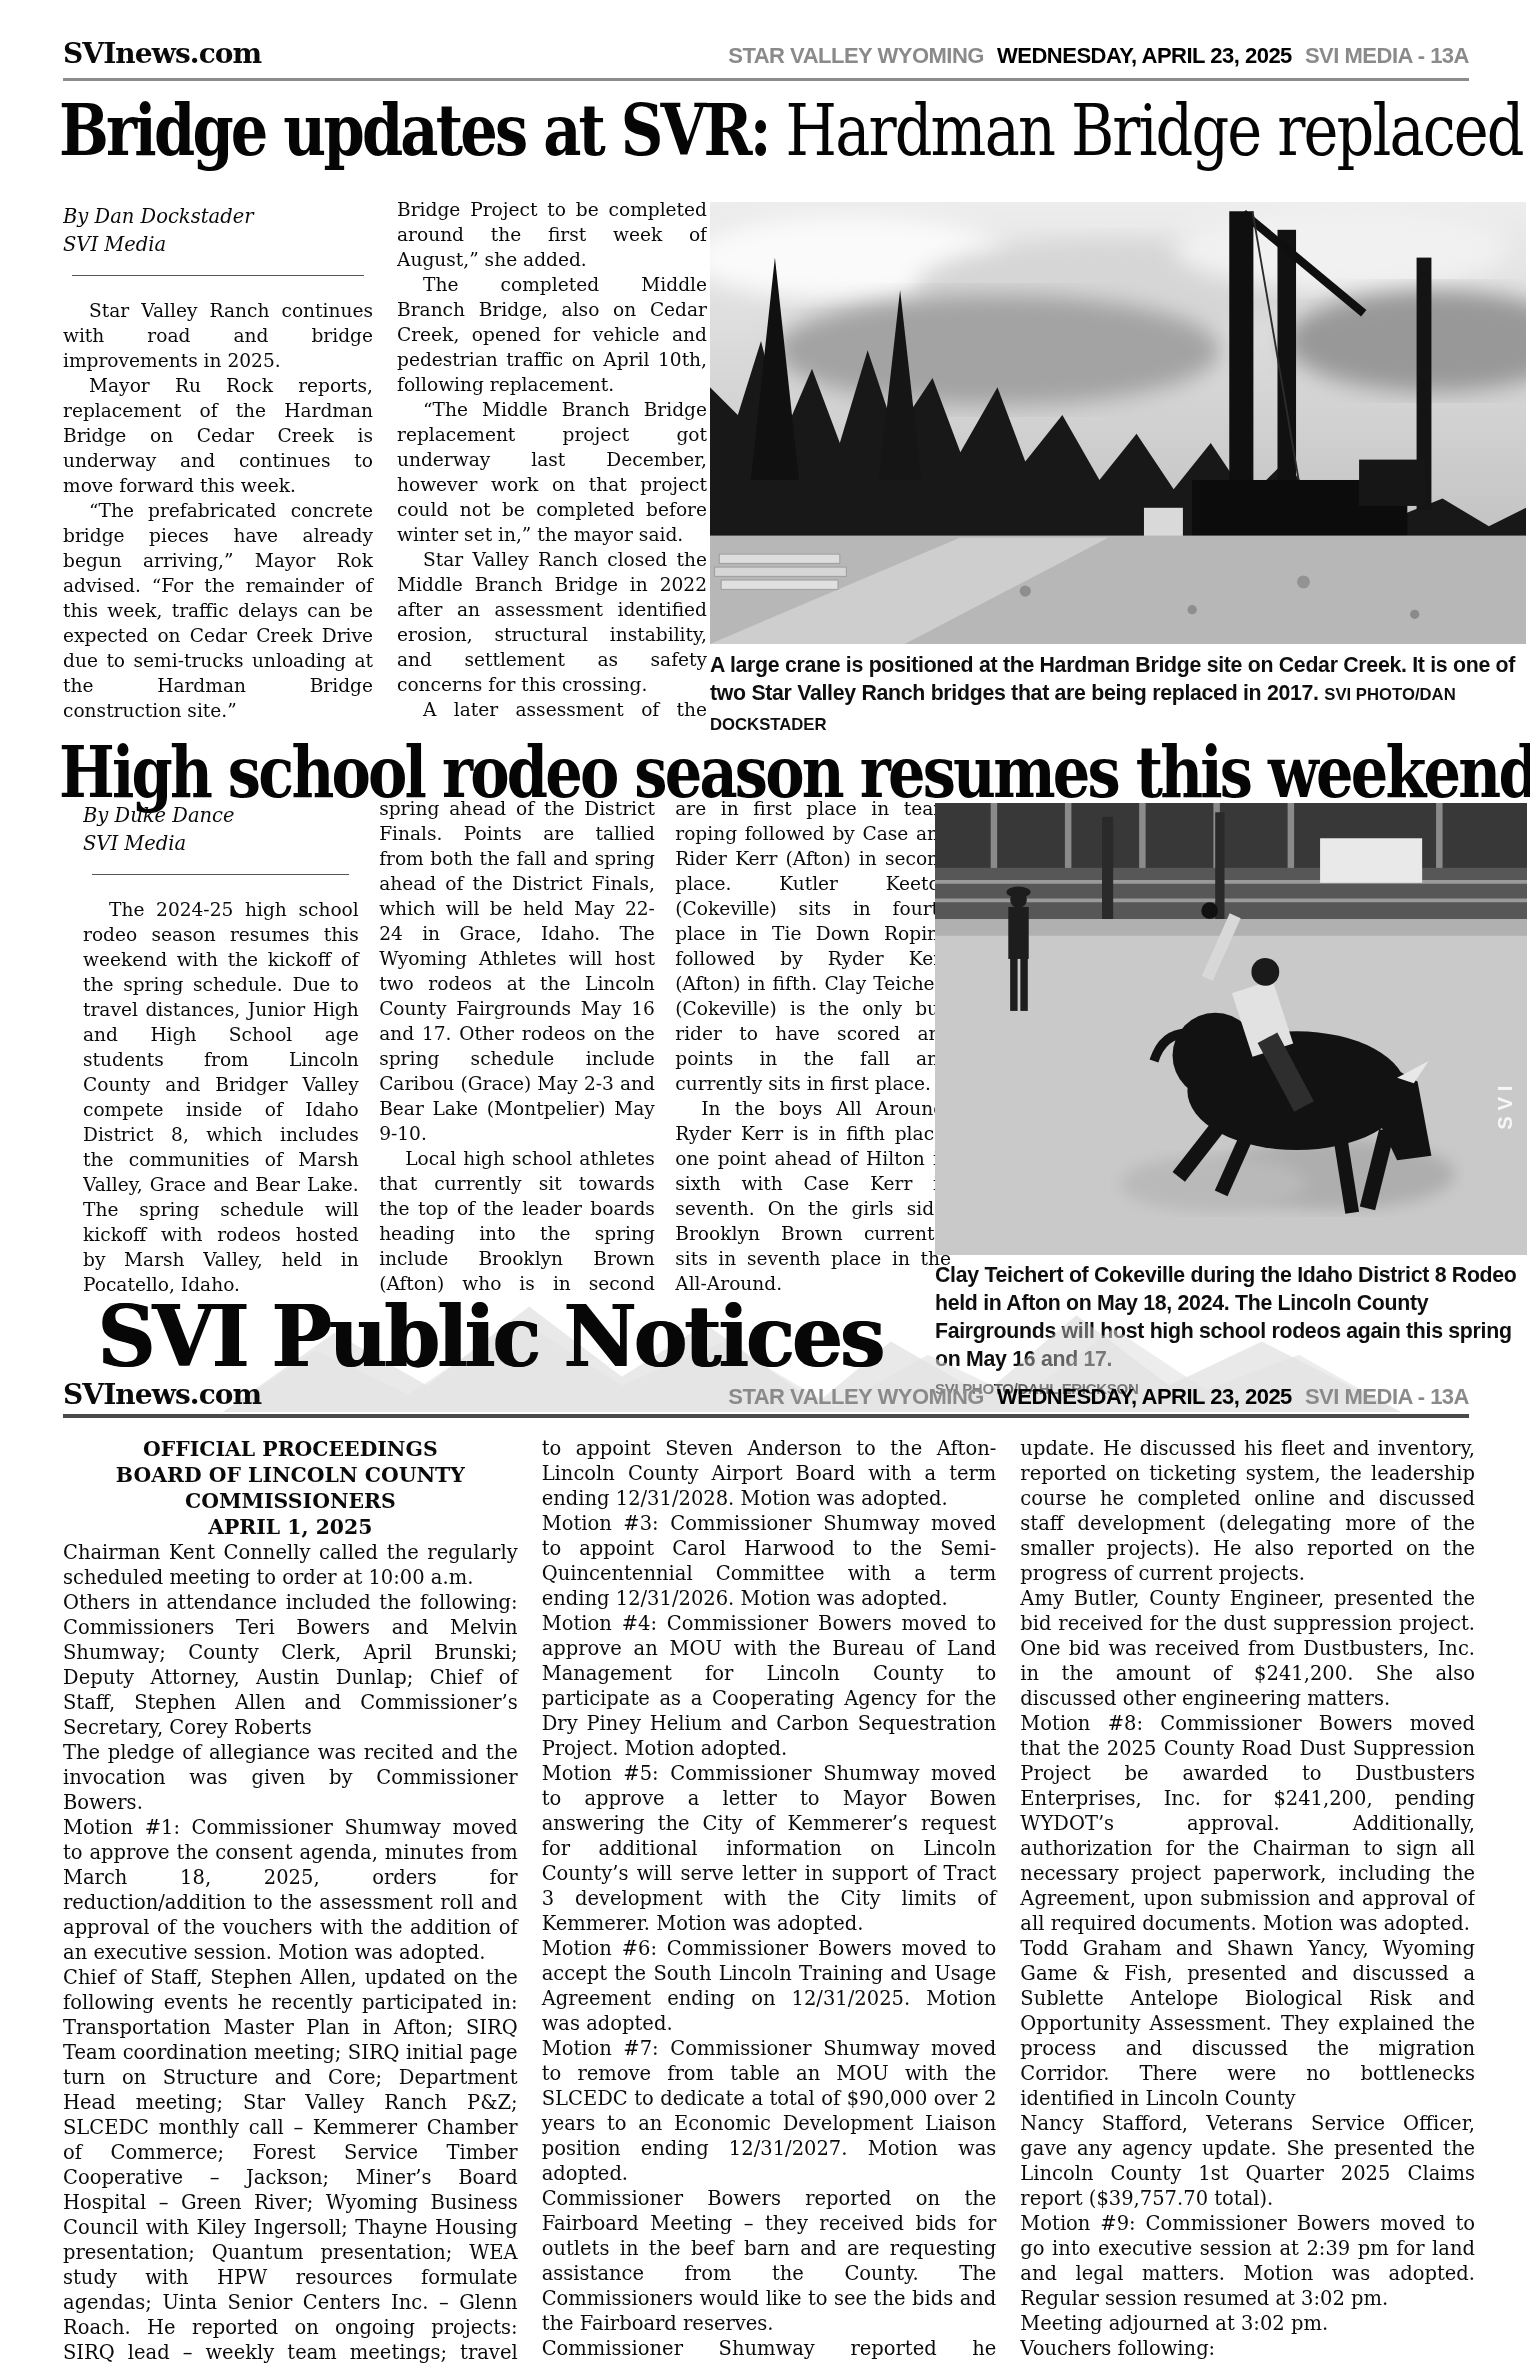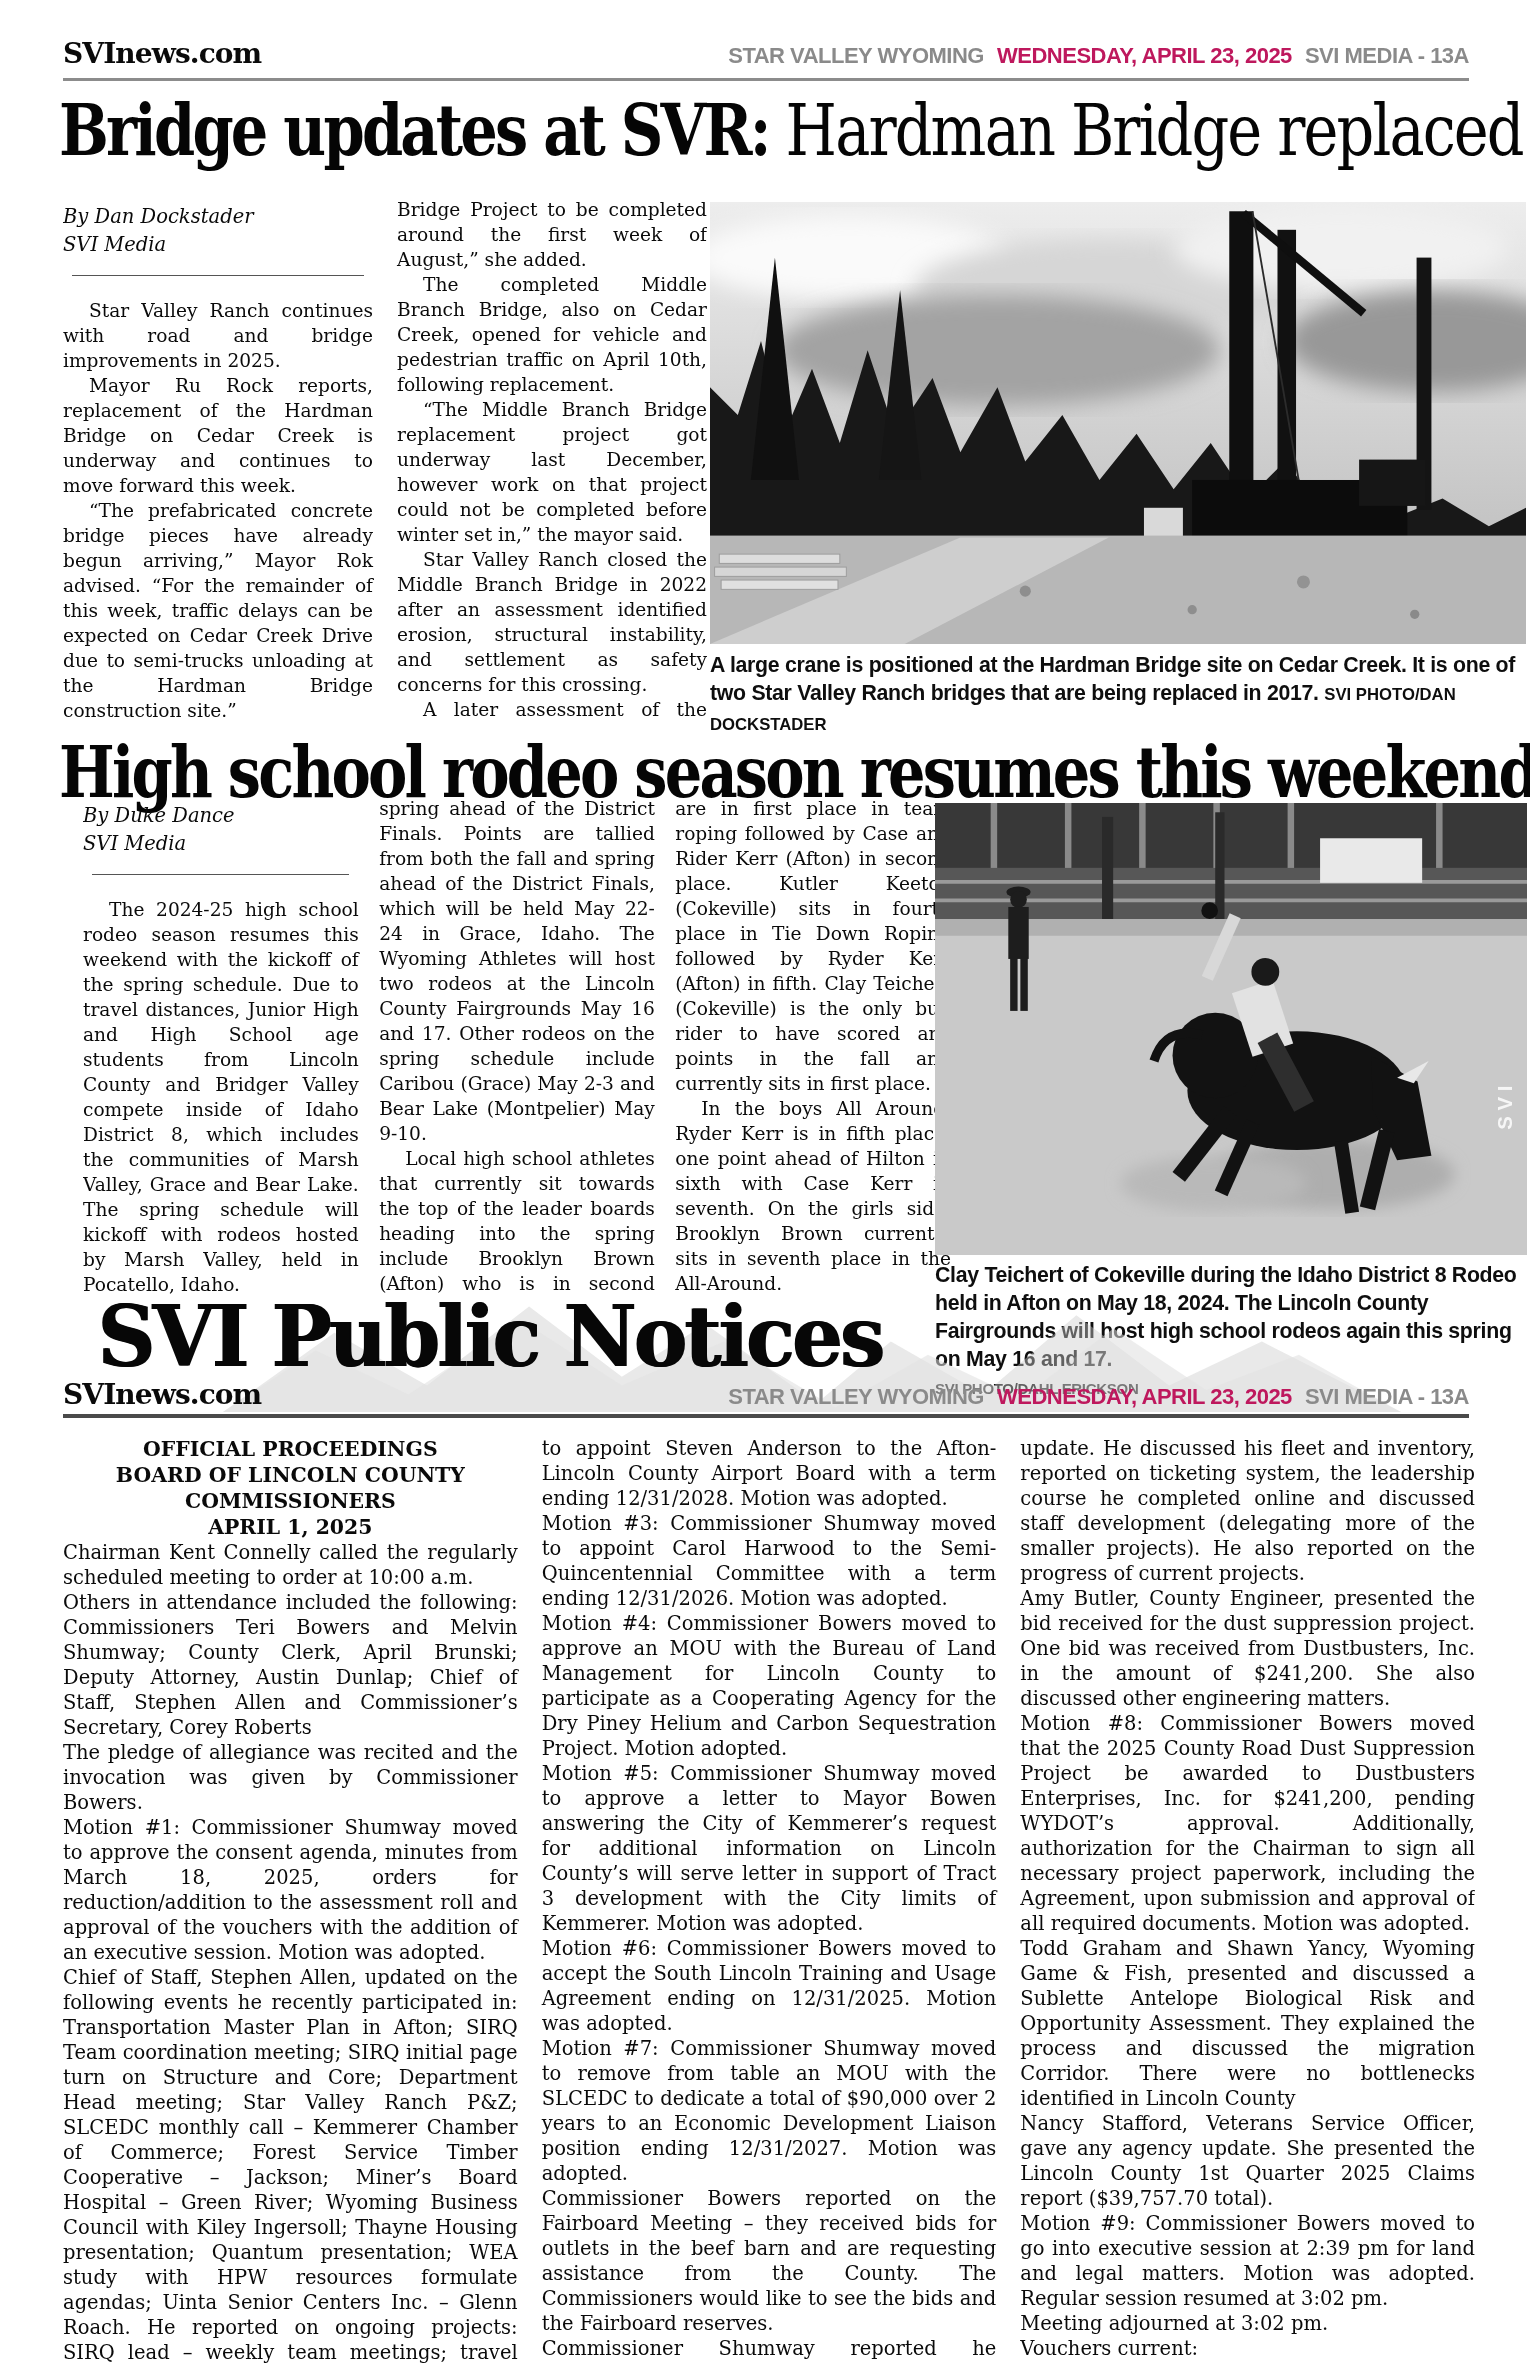--- a/index.html
+++ b/index.html
@@ -4,21 +4,21 @@
 <style>
   html,body{margin:0;padding:0;background:#fff;}
   .page{position:relative;width:1530px;height:2375px;background:#fff;overflow:hidden;
         font-family:"DejaVu Serif",serif;color:#0a0a0a;}
   .bar{position:absolute;left:63px;right:61px;display:flex;justify-content:space-between;align-items:baseline;}
   .bar1{top:37px;}
   .bar2{top:1378px;}
   .site{font-family:"DejaVu Serif",serif;font-weight:700;font-size:28px;letter-spacing:-0.9px;}
   .bar-right span{font-family:"Liberation Sans",sans-serif;font-weight:700;font-size:22px;letter-spacing:-0.5px;margin-left:8.3px;}
   .muted{color:#8a8a8a;}
-  .ink{color:#be185d;}
+  .ink{color:#000000;}
   .rule{position:absolute;left:63px;right:61px;}
   .rule1{top:78px;height:2.8px;background:#8c8c8c;}
   .rule2{top:1414px;height:3.7px;background:#4a4a4a;}
   .headline{position:absolute;left:59px;margin:0;font-family:"DejaVu Serif",serif;font-weight:700;
             font-size:59px;letter-spacing:-2.8px;white-space:nowrap;color:#050505;
             transform:scaleY(1.2);transform-origin:left top;}
   .hl1{top:89px;}
   .hl2{top:731px;}
   .hlt{font-weight:400;letter-spacing:-1.9px;}
   .byline{text-align:left;font-style:italic;font-size:19.5px;line-height:28px;margin-top:5.6px;}
@@ -254,21 +254,21 @@
       </div>
     <div class="ncol">
       <div>
           <p class="npar">update.  He discussed his fleet and inventory, reported on ticketing system, the leadership course he completed online and discussed staff development (delegating more of the smaller projects).  He also reported on the progress of current projects.</p>
           <p class="npar">Amy Butler, County Engineer, presented the bid received for the dust suppression project.  One bid was received from Dustbusters, Inc. in the amount of $241,200.  She also discussed other engineering matters.</p>
           <p class="npar">Motion #8:  Commissioner Bowers moved that the 2025 County Road Dust Suppression Project be awarded to Dustbusters Enterprises, Inc. for $241,200, pending WYDOT’s approval.  Additionally, authorization for the Chairman to sign all necessary project paperwork, including the Agreement, upon submission and approval of all required documents.  Motion was adopted.</p>
           <p class="npar">Todd Graham and Shawn Yancy, Wyoming Game &amp; Fish, presented and discussed a Sublette Antelope Biological Risk and Opportunity Assessment.  They explained the process and discussed the migration Corridor. There were no bottlenecks identified in Lincoln County</p>
           <p class="npar">Nancy Stafford, Veterans Service Officer, gave any agency update.  She presented the Lincoln County 1st Quarter 2025 Claims report ($39,757.70 total).</p>
           <p class="npar">Motion #9:  Commissioner Bowers moved to go into executive session at 2:39 pm for land and legal matters. Motion was adopted.  Regular session resumed at 3:02 pm.</p>
           <p class="npar">Meeting adjourned at 3:02 pm.</p>
-          <p class="npar">Vouchers current:</p>
+          <p class="npar">Vouchers following:</p>
         </div>
       <div>
           <div class="vrow">
             <span class="vlabel">Claimant/Department</span>
             <span class="vamount">Amount</span>
           </div>
         </div>
     </div>
   </section>
 

